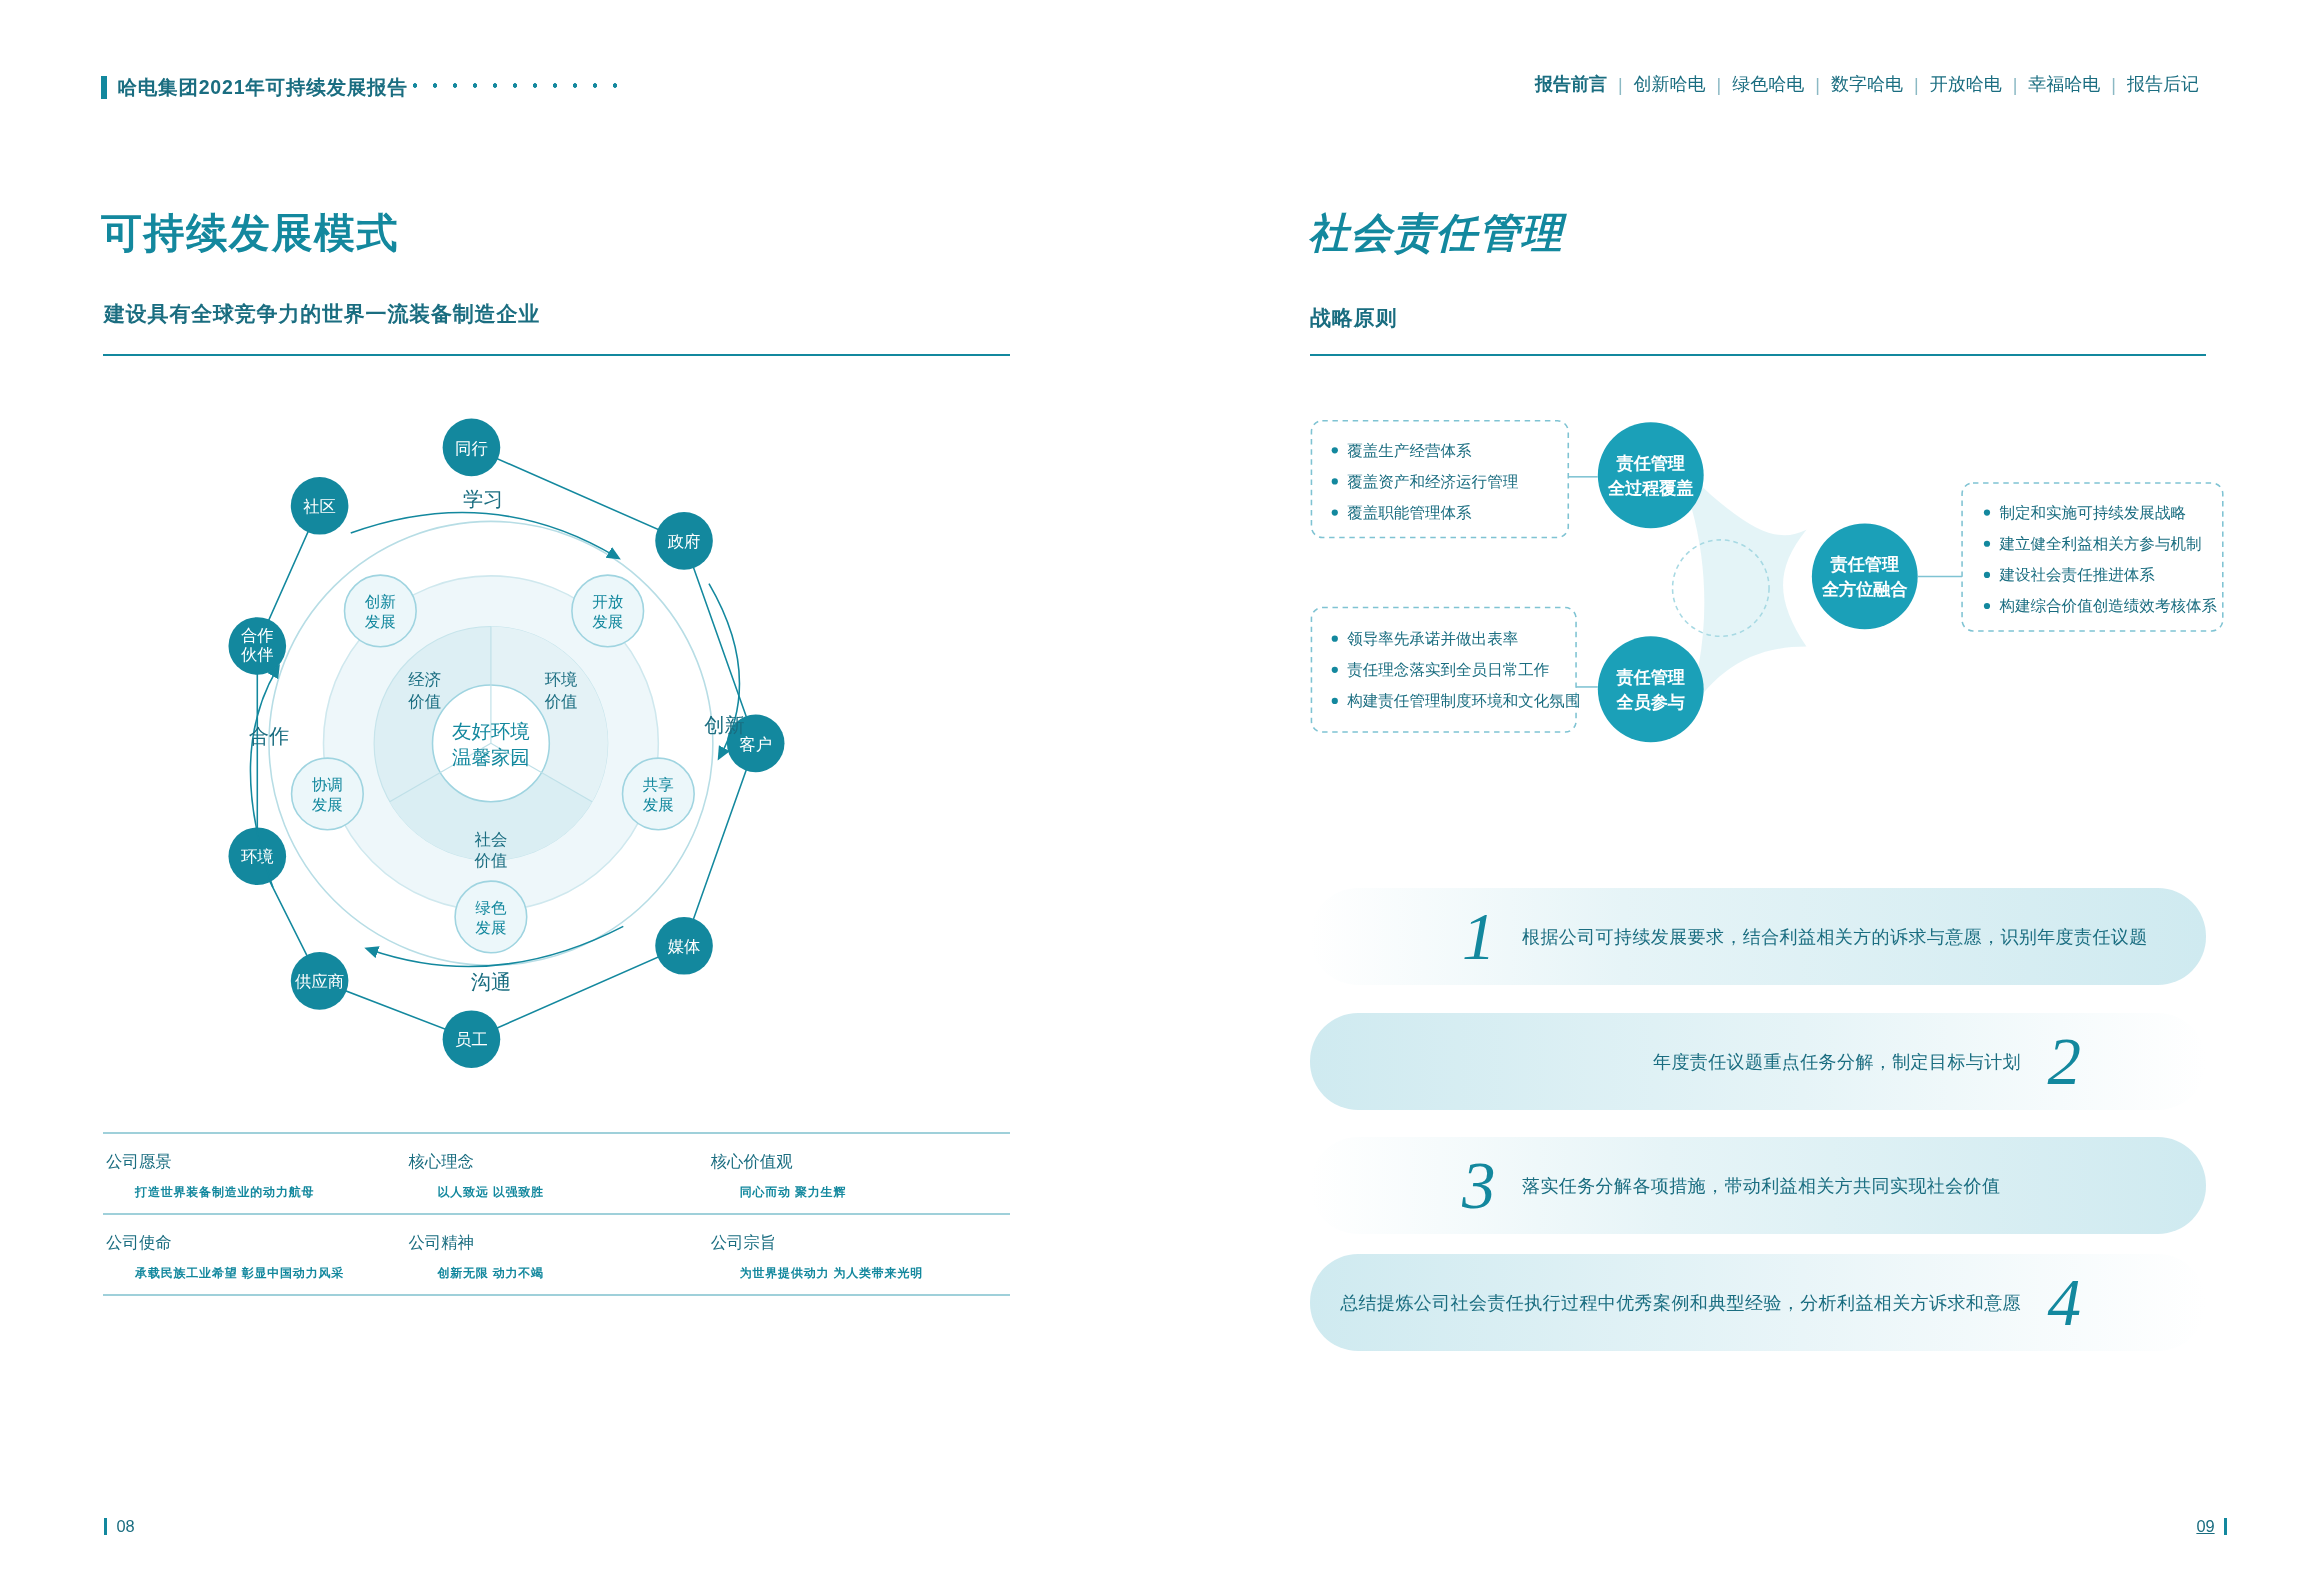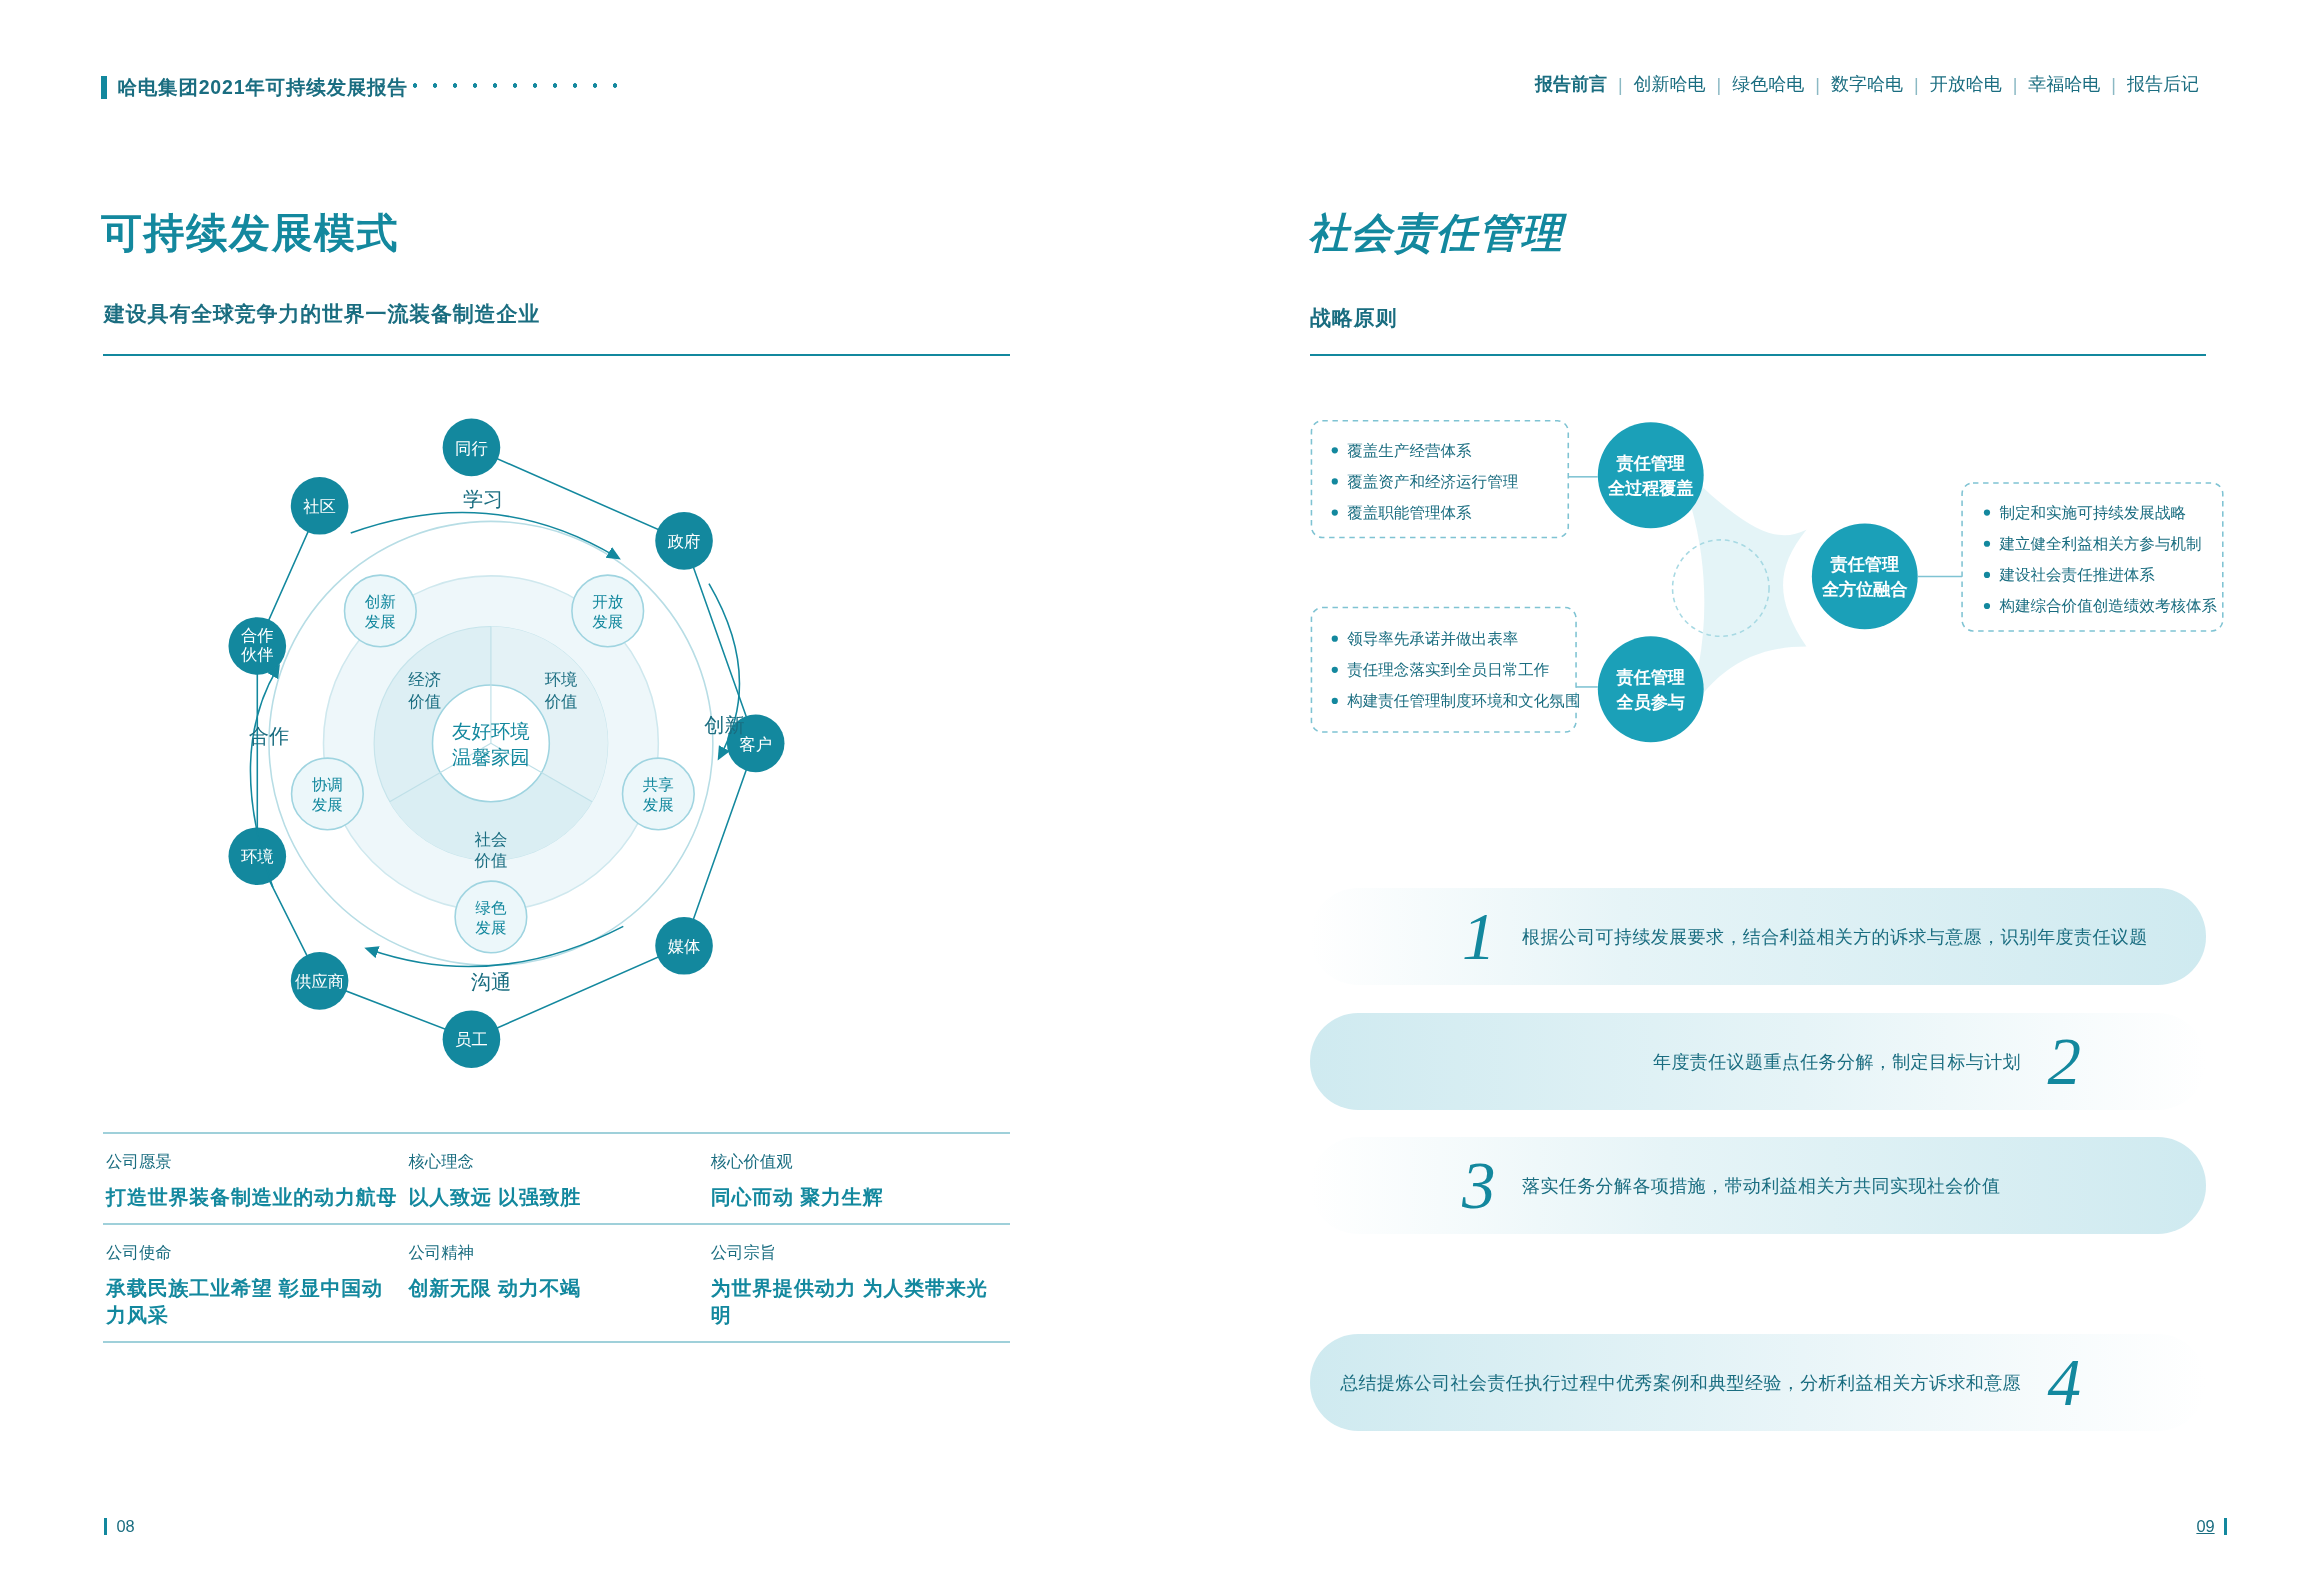--- a/index.html
+++ b/index.html
@@ -55,21 +55,21 @@
 
   
   #wheel{position:absolute;left:148px;top:389px;width:826px;height:732px;}
   #wheel svg{position:absolute;left:0;top:0;}
 
   
   #values{position:absolute;left:103px;top:1132px;width:907px;}
   .vrow{display:flex;}
   .vcell{width:33.33%;padding:17px 3.1px 12.5px 3.1px;box-sizing:border-box;}
   .vlabel{font-size:16.4px;color:#1a6d80;margin-bottom:11px;}
-  .vtext{font-size:20px;color:#13889e;font-weight:bold;letter-spacing:0.8px;}
+  .vtext{font-size:12px;color:#13889e;font-weight:bold;letter-spacing:0.8px;margin-left:29px;}
   .vrule{height:1.6px;background:#9fd0da;}
 
   
   #resp{position:absolute;left:1308px;top:413px;width:919px;height:358px;}
   #resp svg{position:absolute;left:0;top:0;}
 
   
   .step{
     position:absolute;left:1310px;width:896px;height:97px;
     border-radius:48px;
@@ -80,21 +80,21 @@
     font-size:67px;color:#13889e;font-style:italic;line-height:1;
   }
   .step .txt{font-size:18px;color:#1a6d80;letter-spacing:0.4px;}
   .step.g1{background:linear-gradient(90deg,#ffffff 0%,#e6f4f7 35%,#cfeaf0 100%);}
   .step.g2{background:linear-gradient(90deg,#cfeaf0 0%,#e6f4f7 55%,#ffffff 100%);}
   .step.g3{background:linear-gradient(90deg,#ffffff 0%,#e6f4f7 40%,#cfeaf0 100%);}
   .step.g4{background:linear-gradient(90deg,#cfeaf0 0%,#e9f5f8 55%,#ffffff 100%);}
   #step1{top:888px;}
   #step2{top:1013px;}
   #step3{top:1137px;}
-  #step4{top:1334px;}
+  #step4{top:1254px;}
   .step .inner-left{display:flex;align-items:center;gap:26.5px;padding-left:152px;}
   .step .inner-right{display:flex;align-items:center;gap:26.5px;width:100%;justify-content:flex-end;padding-right:125px;box-sizing:border-box;}
 
   
   .pg{position:absolute;bottom:37px;display:flex;align-items:center;gap:9.3px;font-size:16.4px;color:#1a6d80;}
   .pg .mark{width:3.1px;height:17px;background:#13889e;}
   #pg-left{left:104px;}
   #pg-right{right:92px;text-decoration:underline;}
 </style>
 </head>

